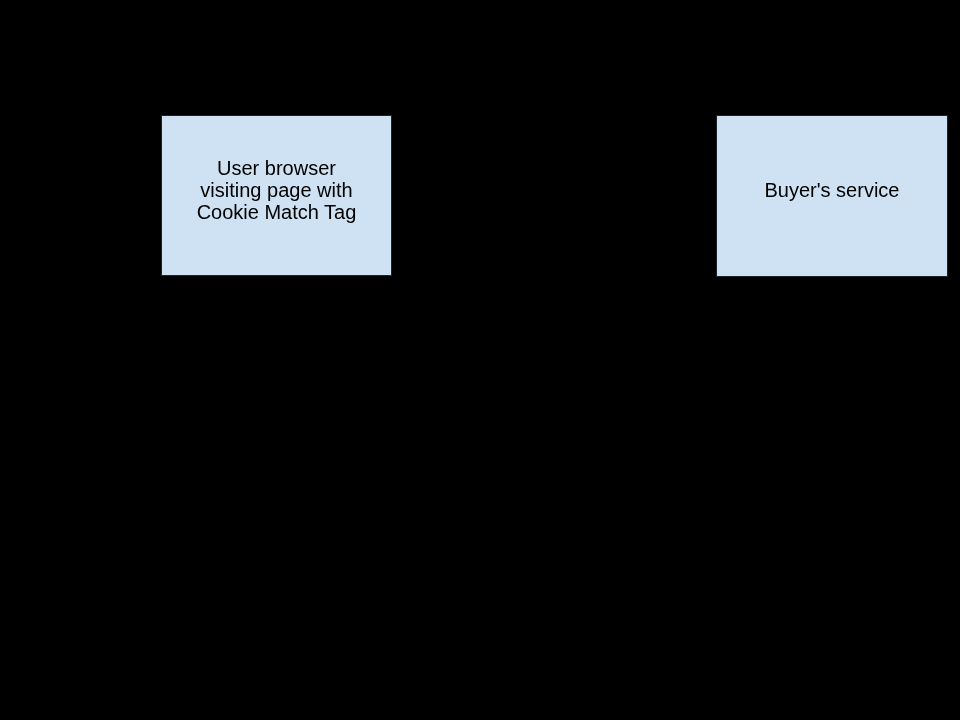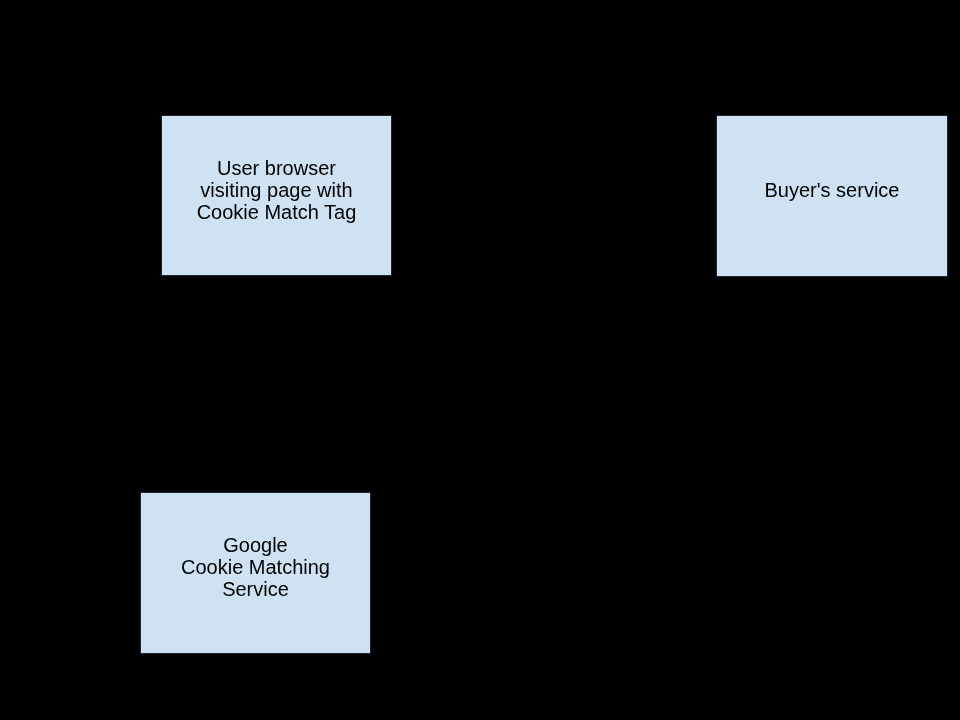--- a/index.html
+++ b/index.html
@@ -61,19 +61,14 @@
   <div class="node node-user-browser">
     <div class="node-label">User browser
 visiting page with
 Cookie Match Tag</div>
   </div>
 
   <div class="node node-buyers-service">
     <div class="node-label">Buyer's service</div>
   </div>
 
-  <div class="node node-google-cms">
-    <div class="node-label">Google
-Cookie Matching
-Service</div>
-  </div>
 
 </div>
 
 </body></html>

